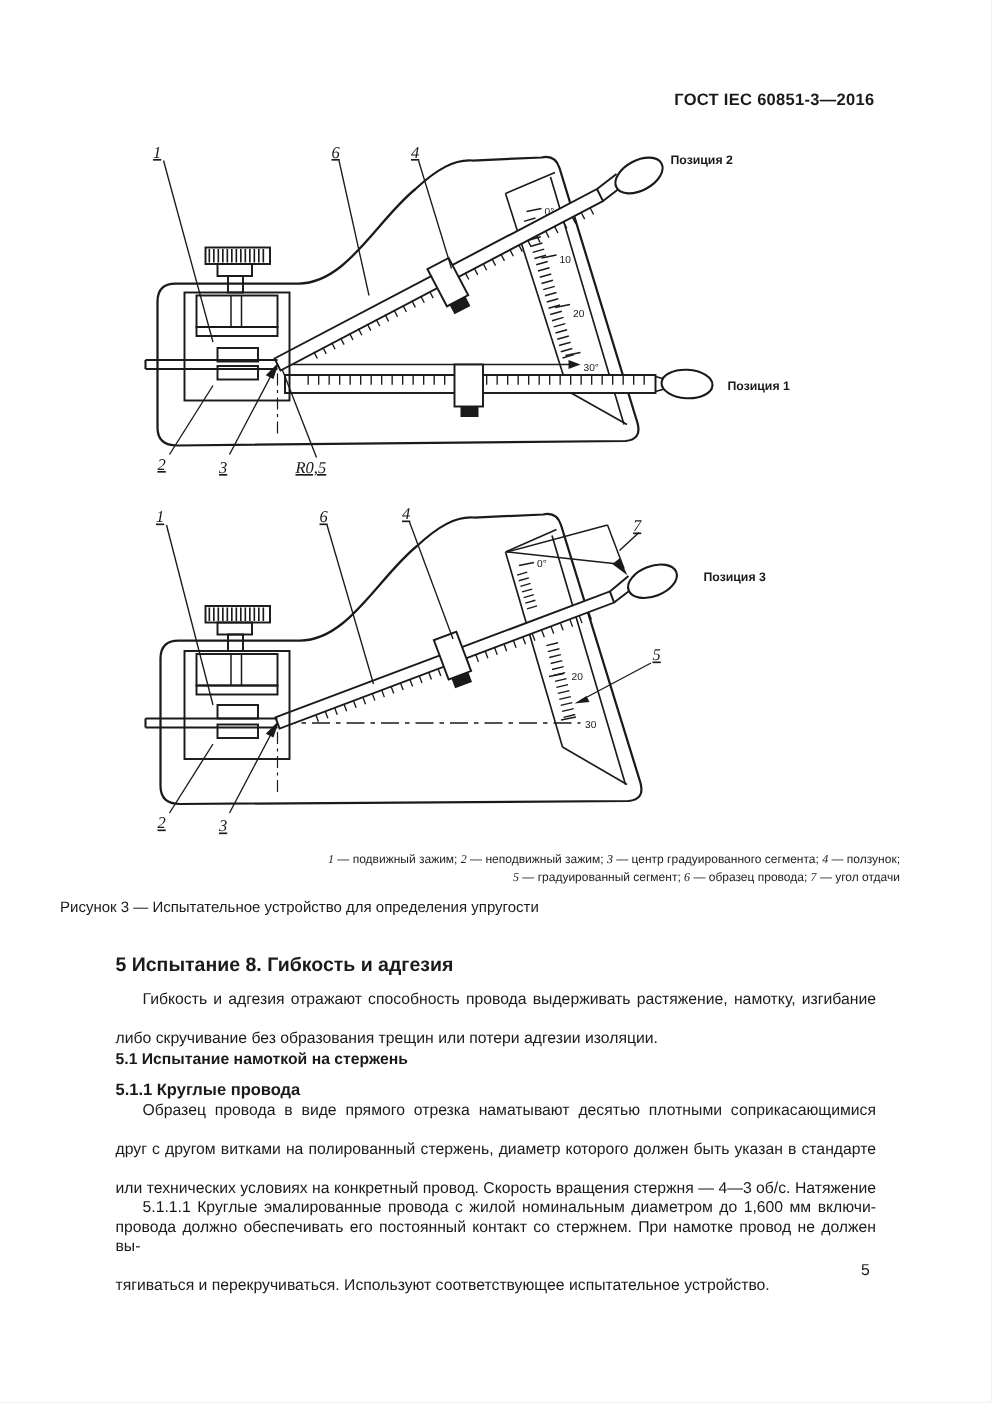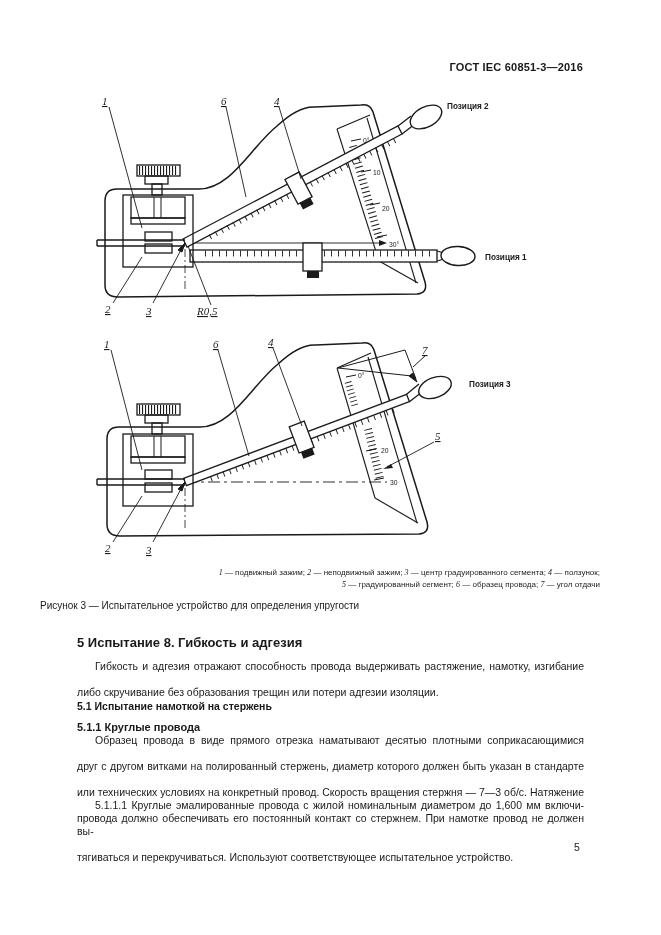--- a/index.html
+++ b/index.html
@@ -212,21 +212,21 @@
     <div class="ln jl ind">Гибкость и адгезия отражают способность провода выдерживать растяжение,  намотку, изгибание</div>
     <div class="ln">либо скручивание без образования трещин или потери адгезии изоляции.</div>
   </div>
 
   <div class="h2">5.1 Испытание намоткой на стержень</div>
   <div class="h3">5.1.1 Круглые провода</div>
 
   <div class="para" id="p2">
     <div class="ln jl ind">Образец провода в виде прямого отрезка наматывают десятью плотными соприкасающимися</div>
     <div class="ln jl">друг с другом витками на полированный стержень, диаметр которого должен быть указан в стандарте</div>
-    <div class="ln jl">или  технических условиях на конкретный провод. Скорость вращения стержня — 7—3 об/с. Натяжение</div>
+    <div class="ln jl">или  технических условиях на конкретный провод. Скорость вращения стержня — 4—3 об/с. Натяжение</div>
     <div class="ln jl">провода должно обеспечивать его постоянный контакт со стержнем. При намотке провод не должен вы-</div>
     <div class="ln">тягиваться и перекручиваться. Используют соответствующее испытательное устройство.</div>
   </div>
 
   <div class="para" id="p3">
     <div class="ln jl ind">5.1.1.1 Круглые эмалированные провода с жилой номинальным диаметром до 1,600 мм включи-</div>
   </div>
 
   <div class="pagenum">5</div>
 

